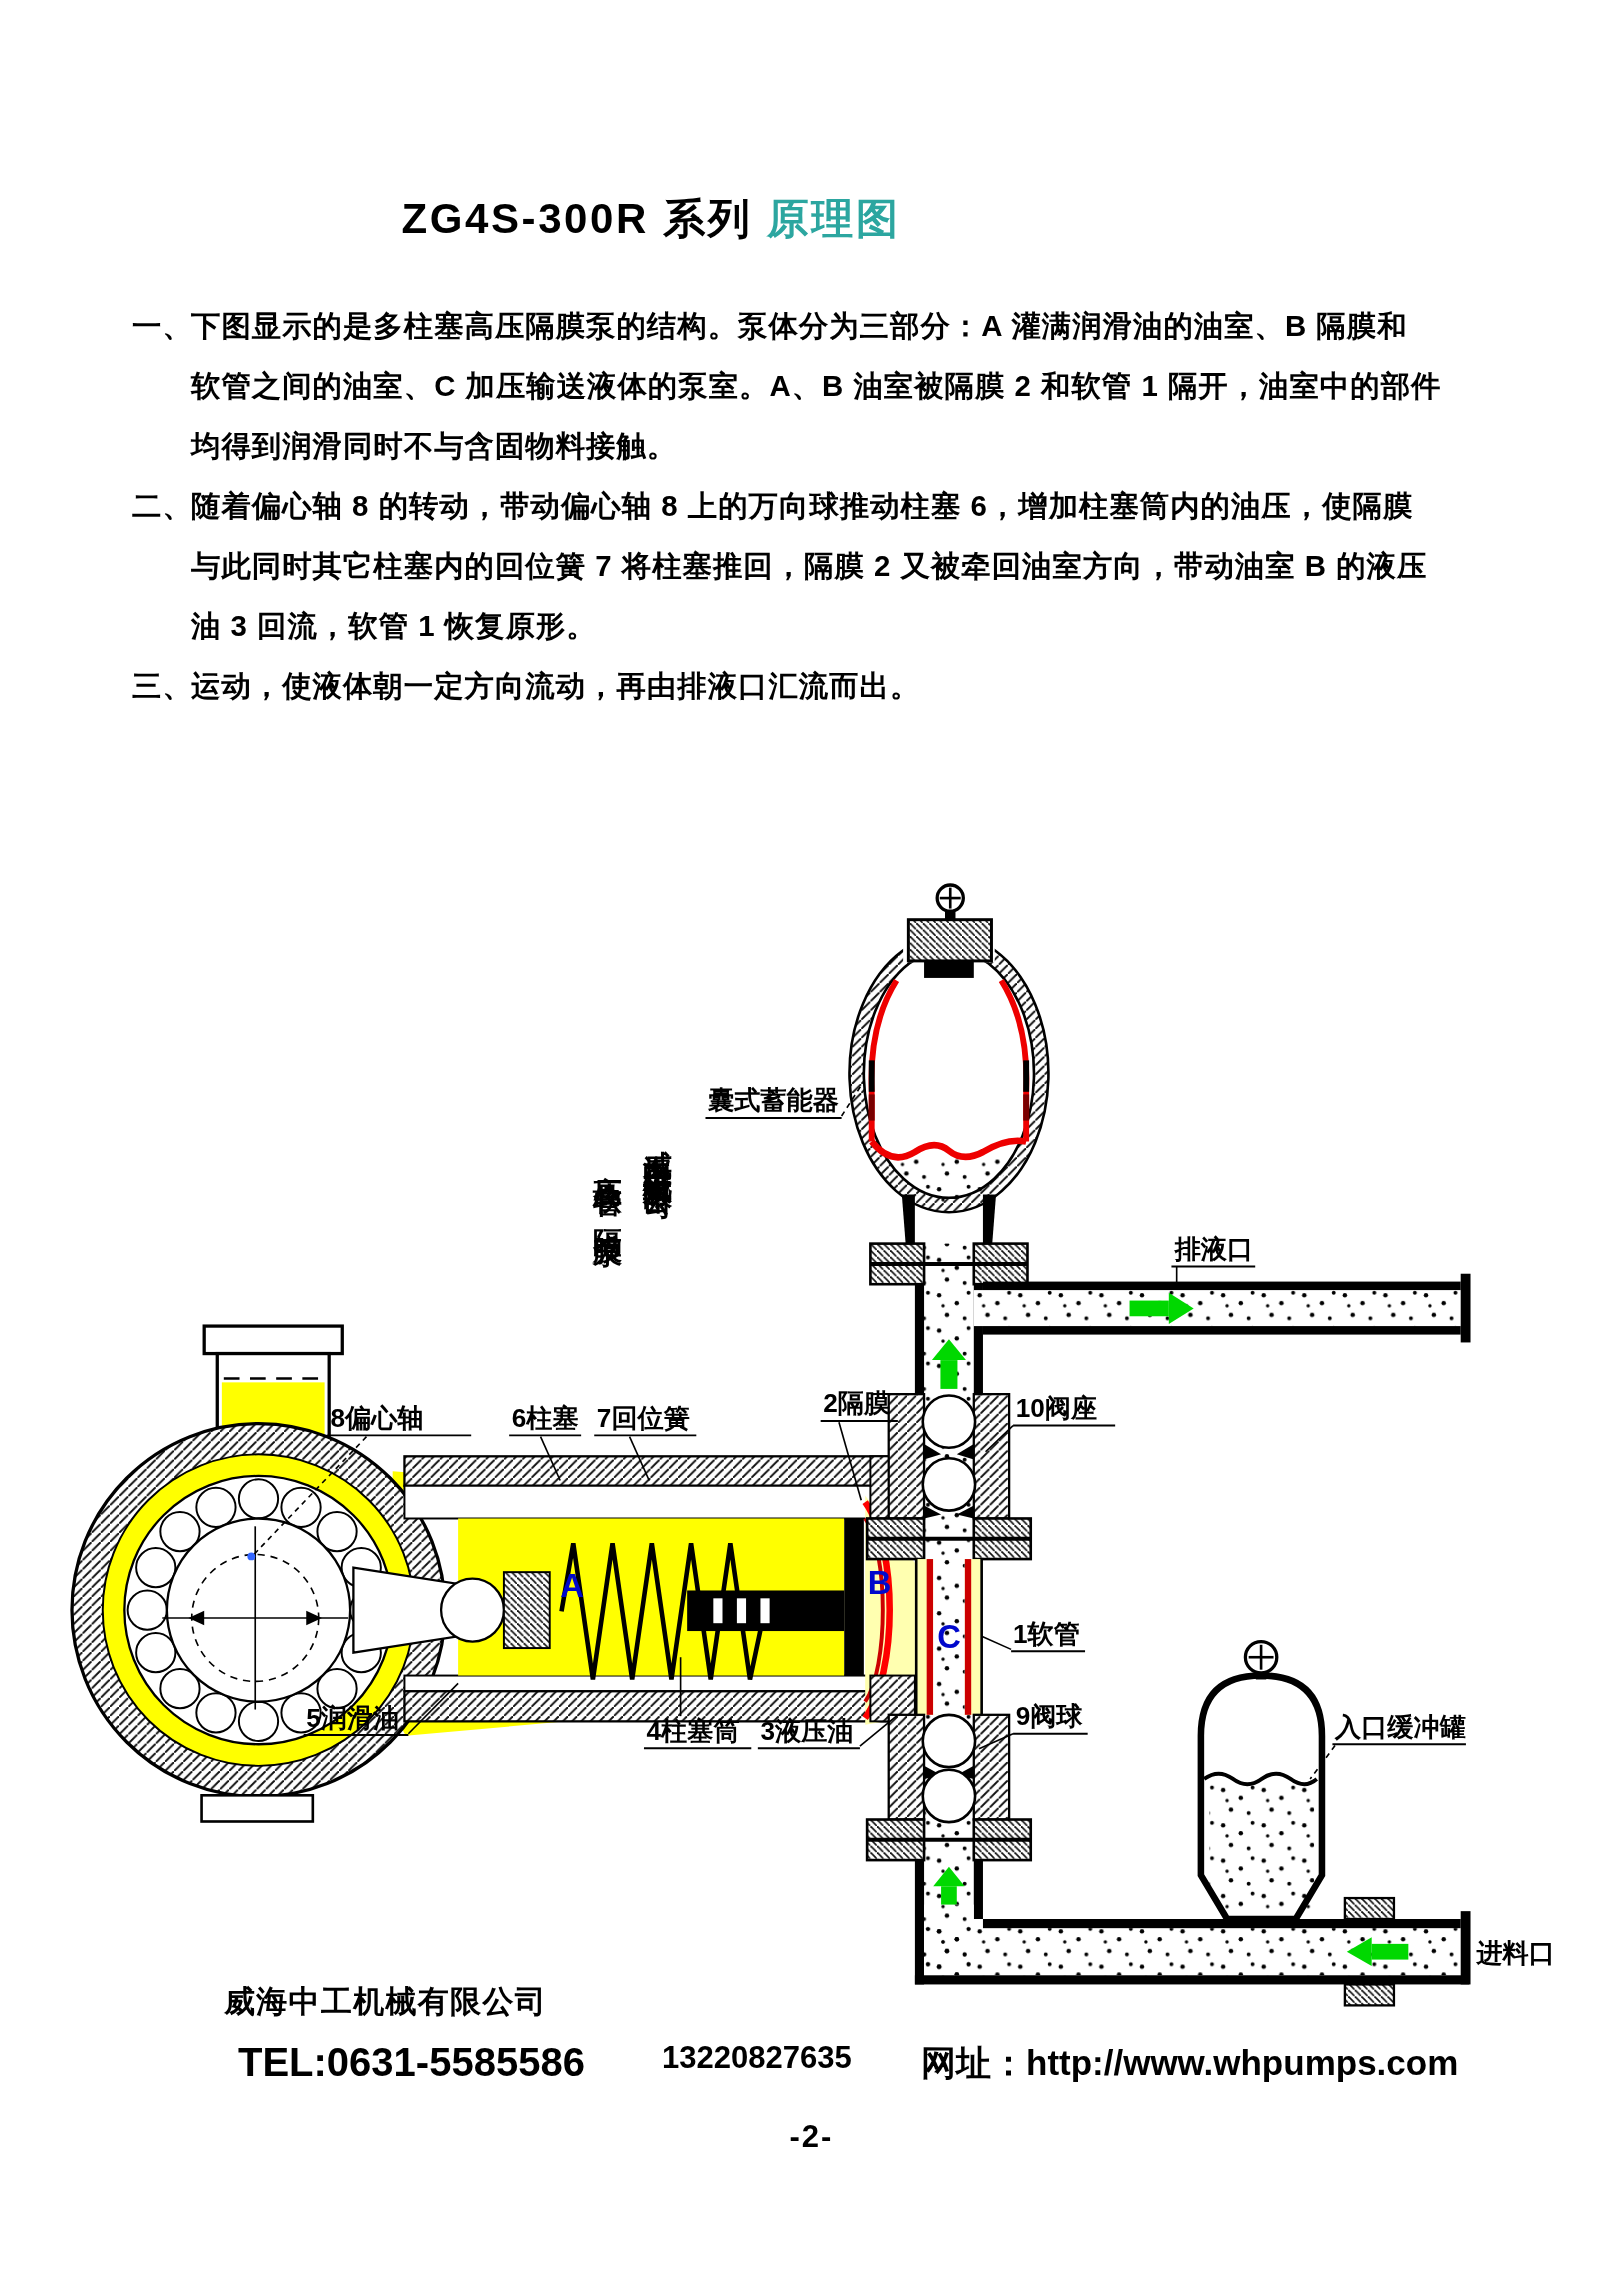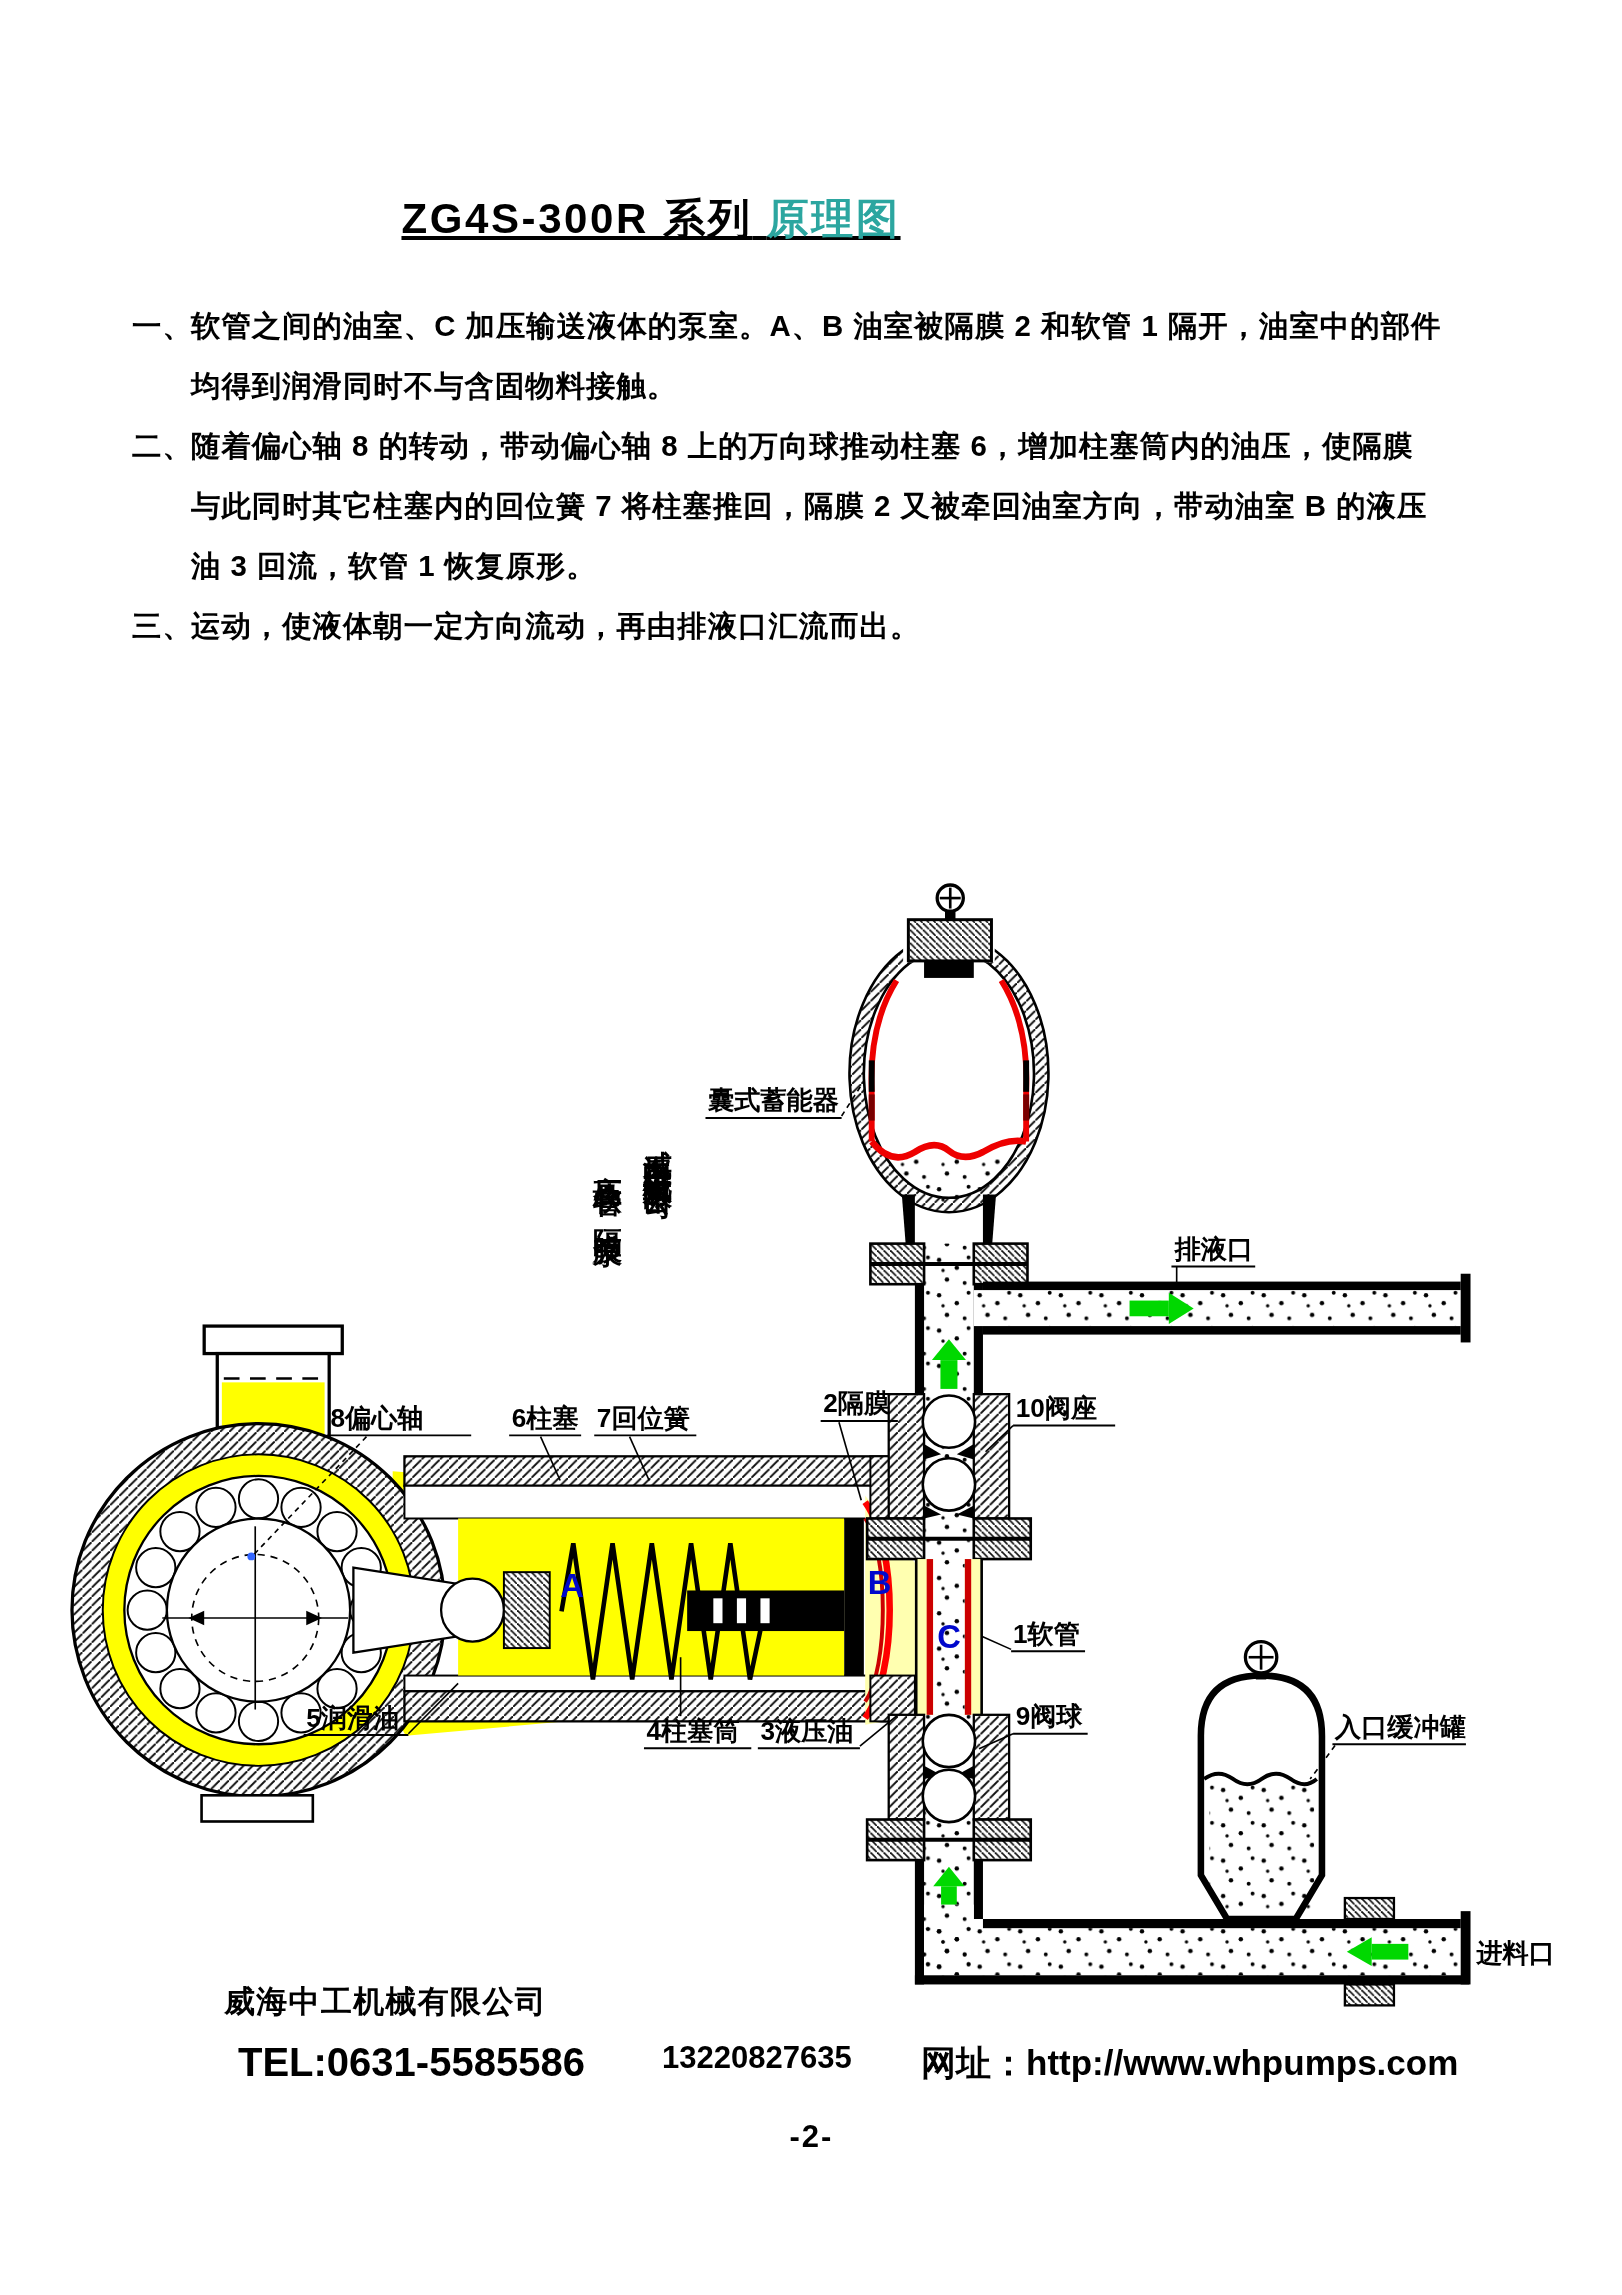--- a/index.html
+++ b/index.html
@@ -2,21 +2,21 @@
 <html style="font-size:10.5px"><head>
 <meta charset="utf-8">
 <style>
   html,body{margin:0;padding:0;}
   body{
     width:1623px;height:2295px;position:relative;background:#ffffff;color:#000;
     font-family:"Liberation Sans",sans-serif;overflow:hidden;
   }
   .title{
     position:absolute;top:191px;left:0;width:1302px;text-align:center;
-    font-size:42px;font-weight:700;letter-spacing:2.6px;white-space:nowrap;text-decoration:underline;
+    font-size:42px;font-weight:700;letter-spacing:2.6px;white-space:nowrap;
   }
   .title .accent{color:#2ca6a0;}
   .paras{
     position:absolute;left:132px;top:296px;width:1394px;
     font-size:29.4px;font-weight:600;line-height:60px;letter-spacing:1px;
   }
   .para{position:relative;padding-left:59px;}
   .para .marker{position:absolute;left:0;top:0;}
   .vtext{
     position:absolute;writing-mode:vertical-rl;text-orientation:upright;
@@ -40,20 +40,21 @@
 
 <div class="title">
   <span>ZG4S-300R 系列</span>
   <span> </span>
   <span class="accent">原理图</span>
 </div>
 
 <div class="paras">
   <div class="para">
     <span class="marker">一、</span>
+    <div>下图显示的是多柱塞高压隔膜泵的结构。泵体分为三部分：A 灌满润滑油的油室、B 隔膜和</div>
     <div>软管之间的油室、C 加压输送液体的泵室。A、B 油室被隔膜 2 和软管 1 隔开，油室中的部件</div>
     <div>均得到润滑同时不与含固物料接触。</div>
   </div>
   <div class="para">
     <span class="marker">二、</span>
     <div>随着偏心轴 8 的转动，带动偏心轴 8 上的万向球推动柱塞 6，增加柱塞筒内的油压，使隔膜</div>
     <div>与此同时其它柱塞内的回位簧 7 将柱塞推回，隔膜 2 又被牵回油室方向，带动油室 B 的液压</div>
     <div>油 3 回流，软管 1 恢复原形。</div>
   </div>
   <div class="para">

